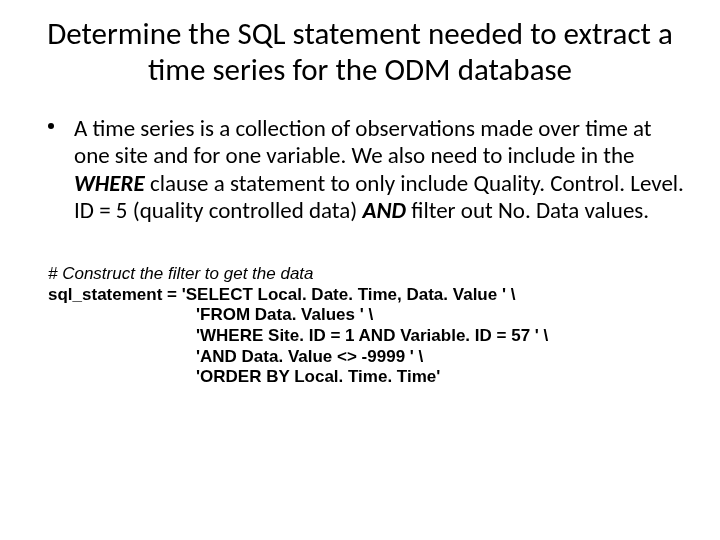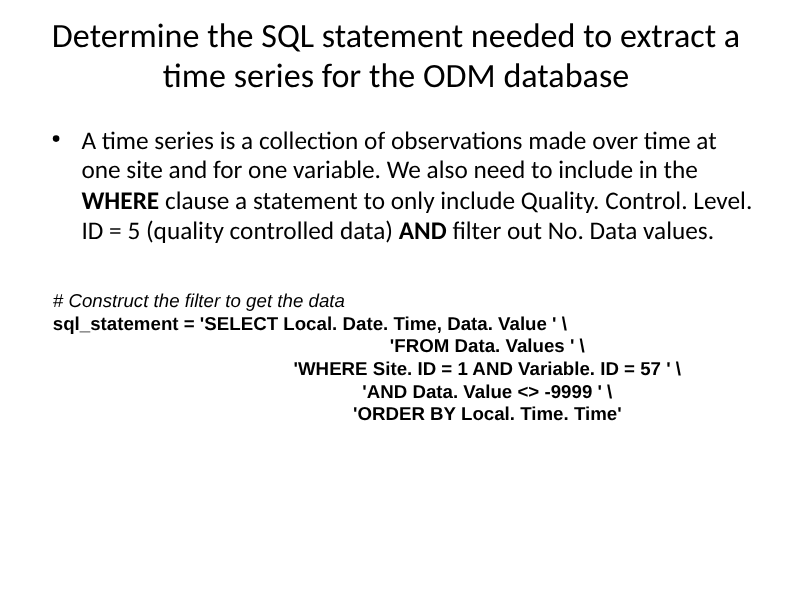--- a/index.html
+++ b/index.html
@@ -47,23 +47,22 @@
     line-height: 1.22;
     font-weight: 700;
     padding-left: 18px;
   }
   .code-comment {
     font-style: italic;
     font-weight: 400;
   }
   .code-indent {
     padding-left: 148px;
-    text-align: center;
   }
-  .bold { font-weight: 700; }
+  .bold { font-weight: 700; font-style: italic; }
 </style>
 </head>
 <body>
 
 <div class="slide">
 
   <h1 class="title">Determine the SQL statement needed to extract a time series for the ODM database</h1>
 
   <div class="bullet-block">
     <span class="dot"></span>

